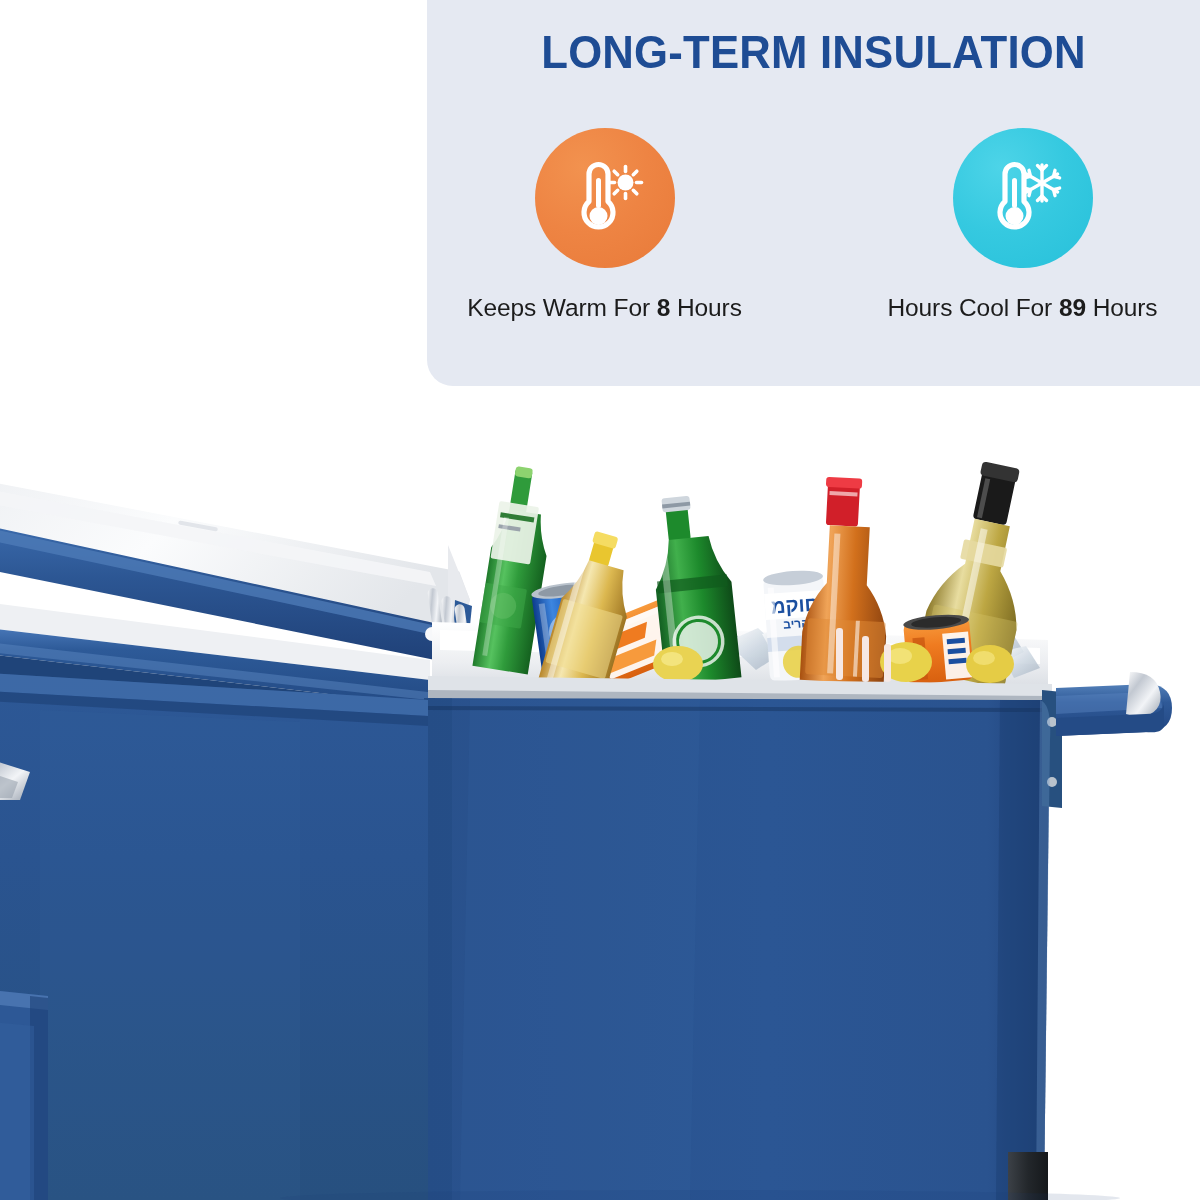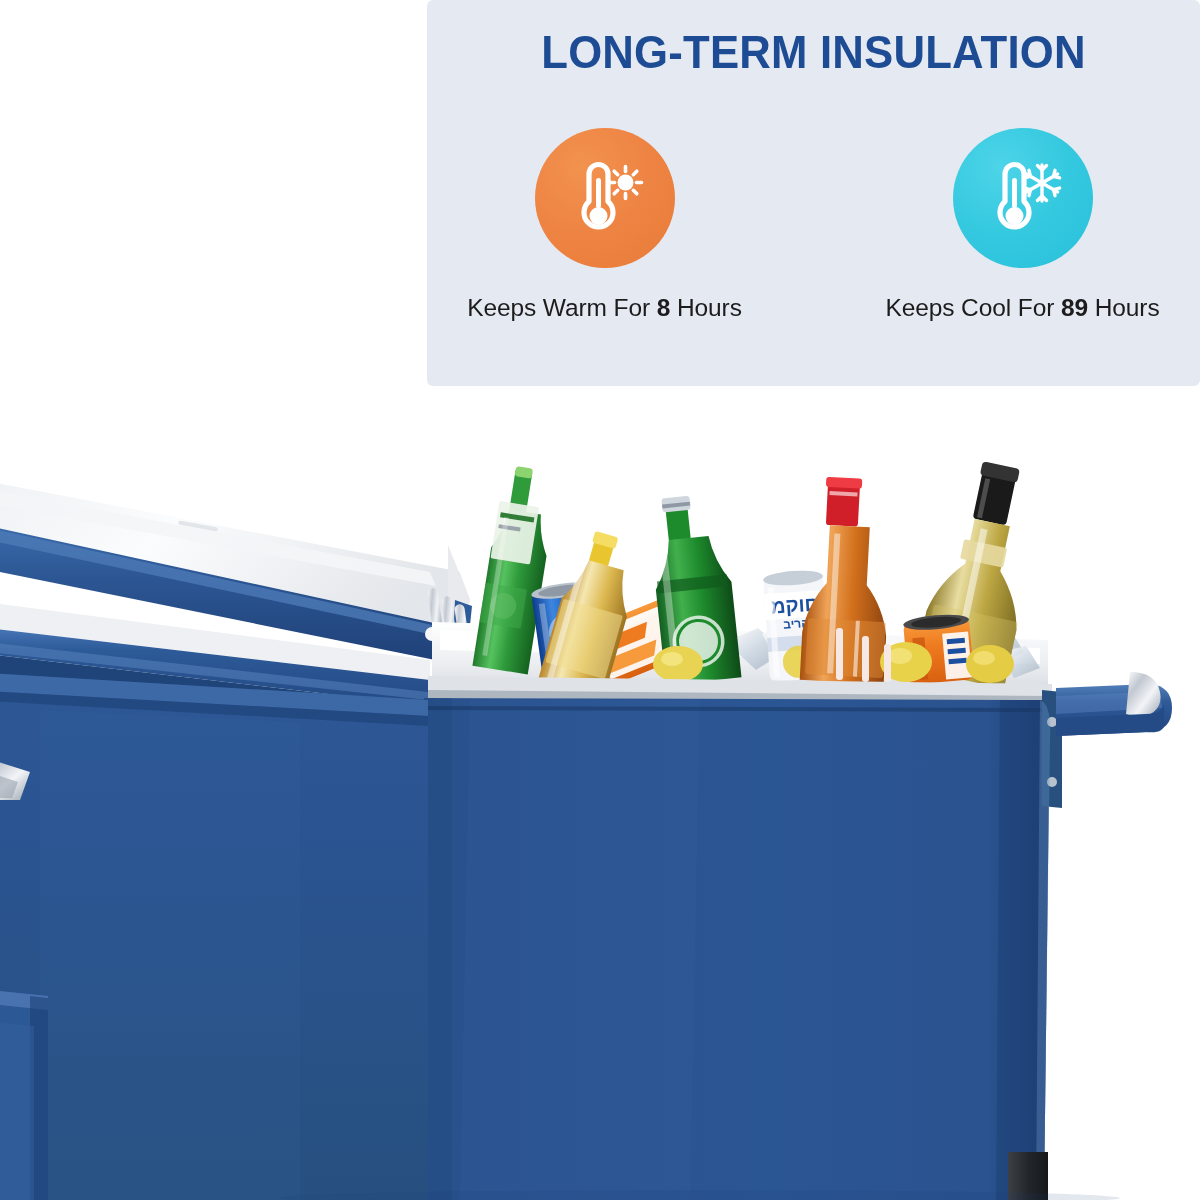--- a/index.html
+++ b/index.html
@@ -16,21 +16,20 @@
     overflow: hidden;
   }
 
   
   .info-panel {
     position: absolute;
     left: 427px; top: 0; width: 773px; height: 386px;
     background: #e5e9f2;
     border-bottom-left-radius: 26px;
     z-index: 40;
-    border-radius: 6px;
   }
   .panel-title {
     position: absolute;
     left: 0; top: 24px; width: 100%;
     text-align: center;
     color: #1e4c94;
     font-family: "Liberation Sans", sans-serif;
     font-weight: 700;
     font-size: 47px;
     letter-spacing: 0.2px;
@@ -454,20 +453,20 @@
                 <line x1="49.5" y1="33.6" x2="43.4" y2="32.1"></line>
                 <line x1="49.5" y1="33.6" x2="48" y2="39.7"></line>
                 <line x1="72.5" y1="20.4" x2="78.6" y2="21.9"></line>
                 <line x1="72.5" y1="20.4" x2="74" y2="14.3"></line>
               </g>
               <circle cx="61" cy="27" r="2.6" fill="#ffffff"></circle>
             </svg>
           </span>
         </div>
         <div class="feat-caption">
-          <span>Keeps Cool For </span><b>89</b><span> Hours</span>
+          <span>Hours Cool For </span><b>89</b><span> Hours</span>
         </div>
       </div>
 
     </div>
   </div>
 
 </div>
 
 </body></html>

